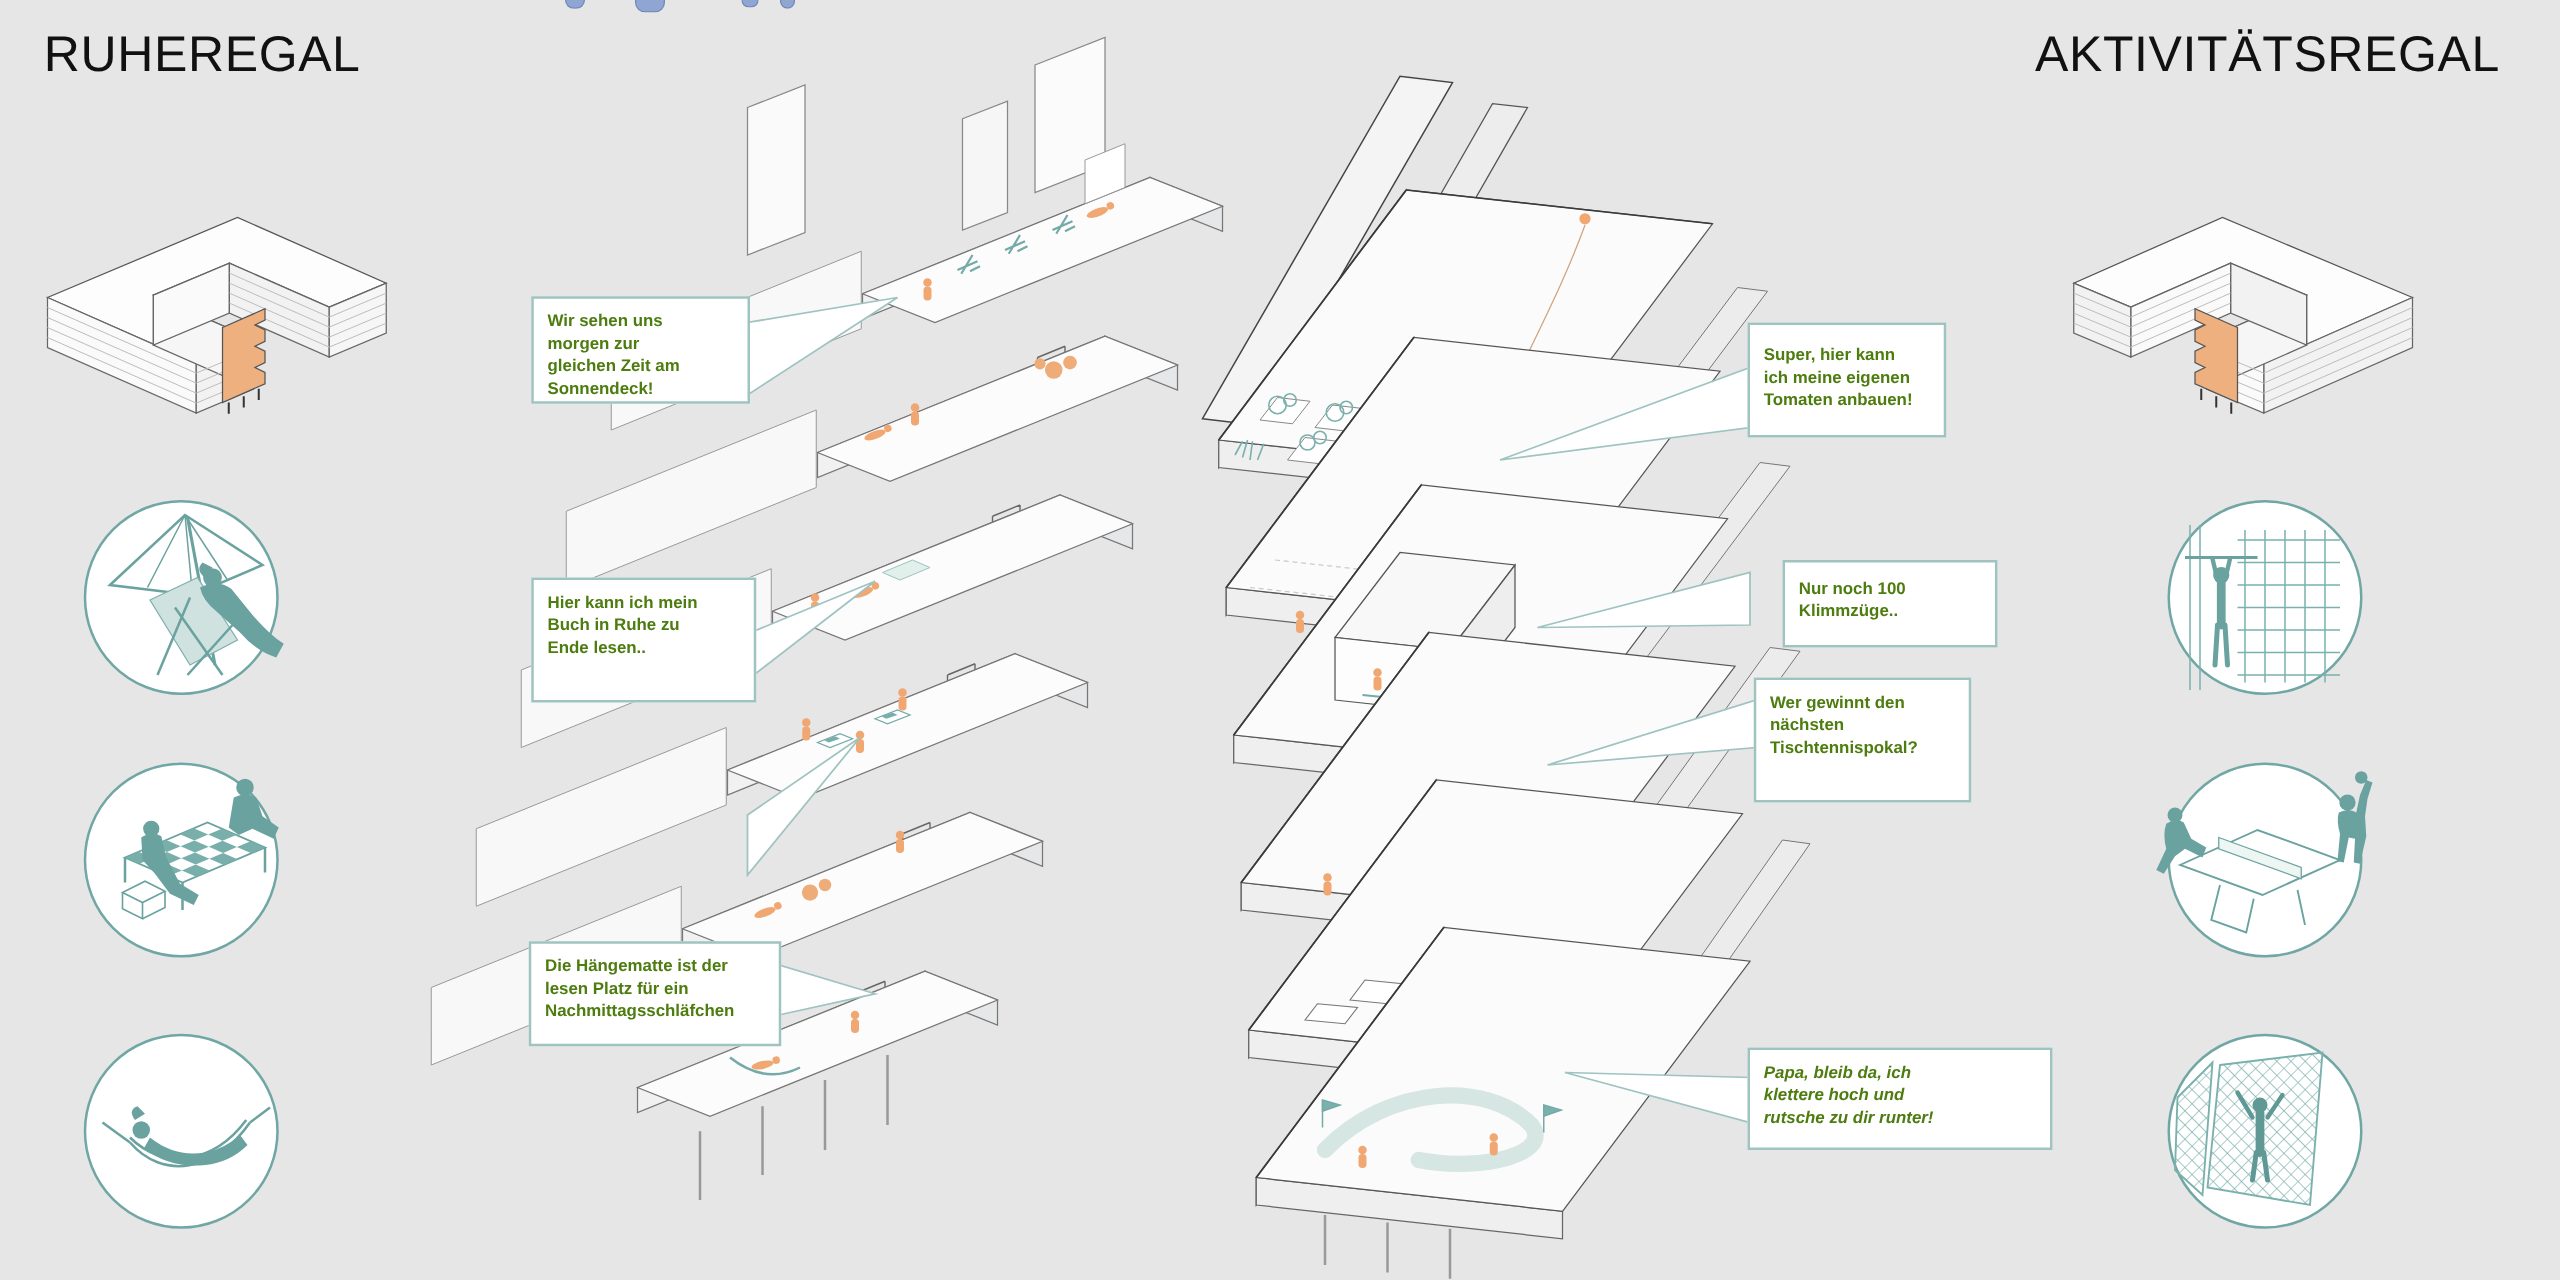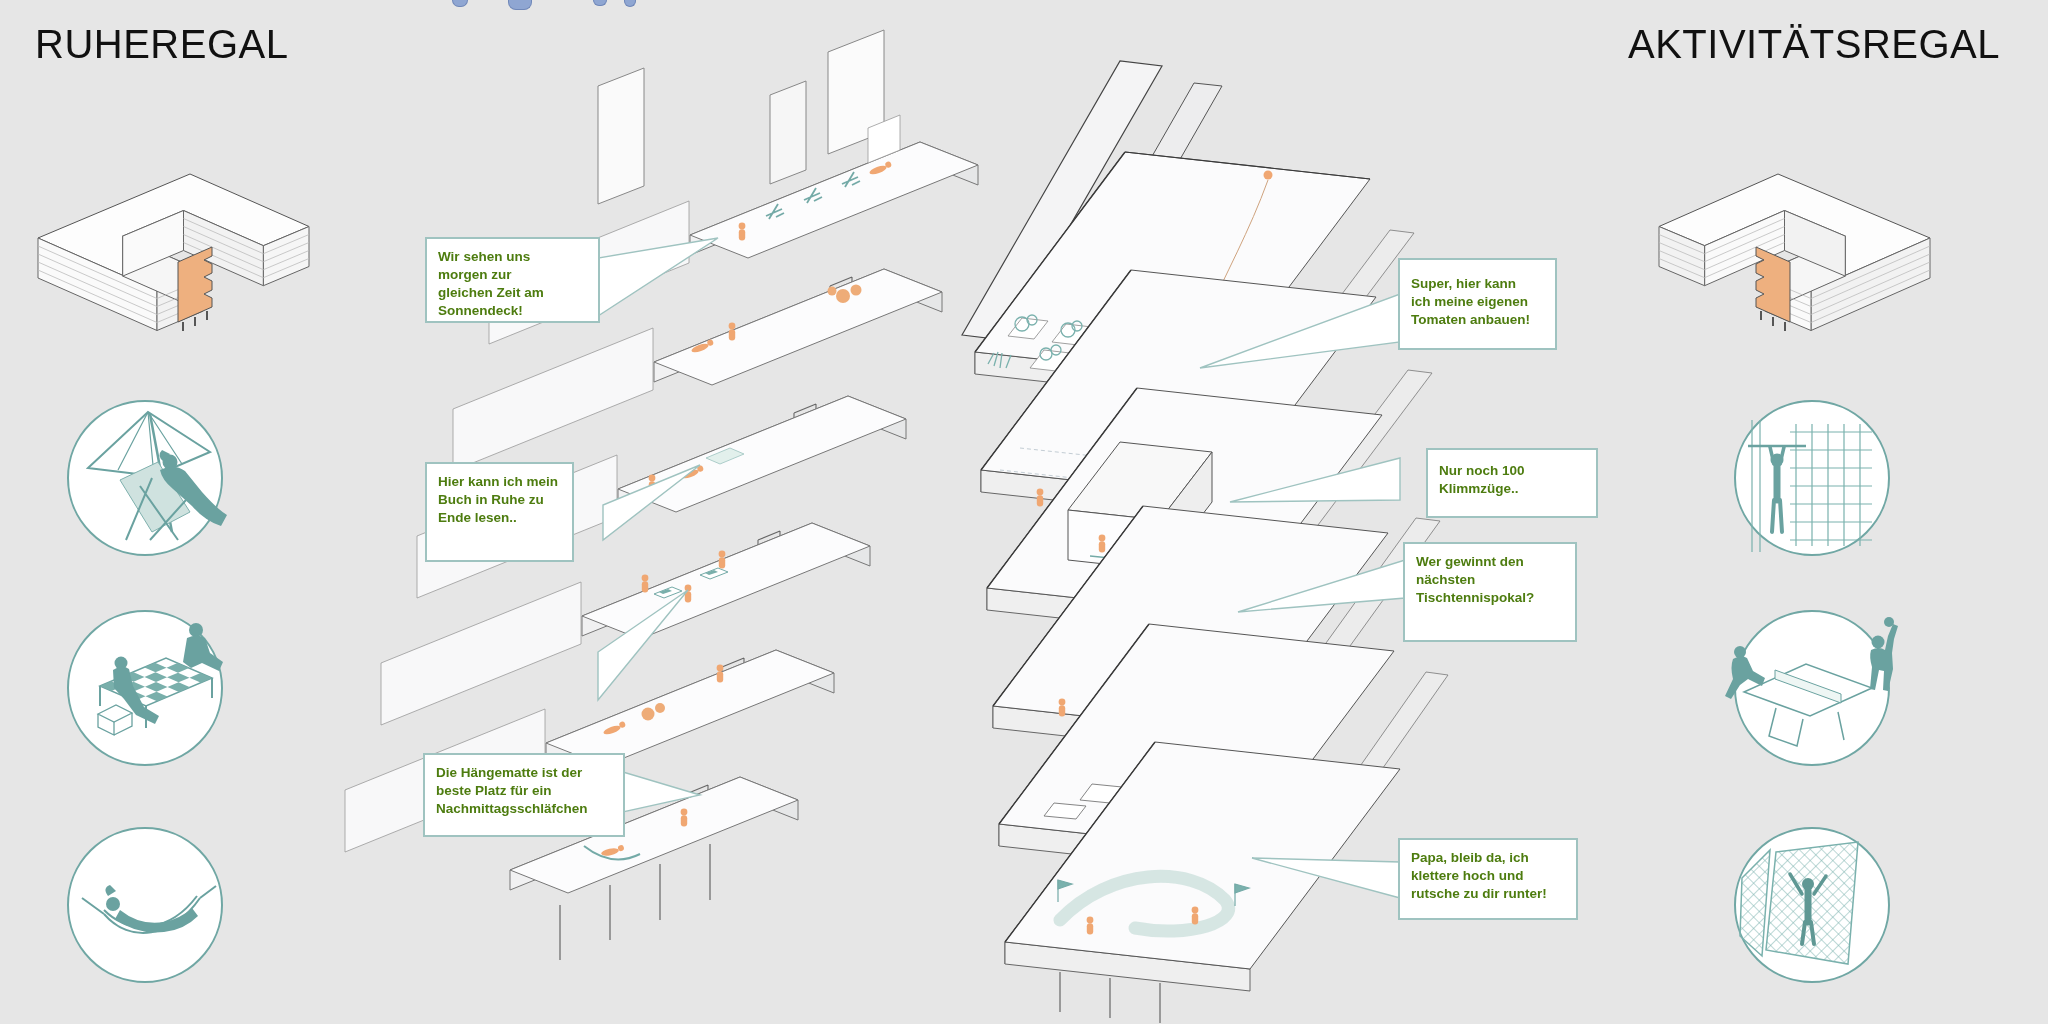--- a/index.html
+++ b/index.html
@@ -7,27 +7,27 @@
        font-family:"Liberation Sans","DejaVu Sans",sans-serif;}
   .canvas{position:absolute;inset:0;}
   svg.scene{position:absolute;left:0;top:0;}
   .title{position:absolute;top:22px;font-size:40px;font-weight:normal;color:#111;letter-spacing:.5px;}
   .title.left{left:35px;}
   .title.right{right:48px;text-align:right;}
   .callout{position:absolute;background:#ffffff;border:2px solid #9fc3c0;box-sizing:border-box;
            padding:9px 11px;font-size:13.5px;font-weight:bold;line-height:1.33;color:#4d7c0f;
            white-space:pre-line;}
   .co1{left:425px;top:237px;width:175px;height:86px;}
-  .co2{left:425px;top:462px;width:149px;height:100px;}
+  .co2{left:425px;top:462px;width:180px;height:100px;}
   .co3{left:425px;top:631px;width:177px;height:112px;}
   .co4{left:423px;top:753px;width:202px;height:84px;}
   .co5{left:1398px;top:258px;width:159px;height:92px;padding-top:15px;}
   .co6{left:1398px;top:448px;width:172px;height:70px;padding-top:12px;margin-left:28px;}
   .co7{left:1403px;top:542px;width:174px;height:100px;}
-  .co8{left:1398px;top:838px;width:180px;height:82px;}
+  .co8{left:1398px;top:838px;width:244px;height:82px;font-style:italic;}
   .artifact{position:absolute;top:0;background:#8fa6d2;border:1px solid #7088b9;border-top:none;
             border-radius:0 0 8px 8px;}
 </style>
 </head>
 <body>
 
 <div class="canvas">
 
 <svg class="scene" width="2048" height="1024" viewBox="0 0 2048 1024">
   <defs>
@@ -455,21 +455,21 @@
 <div class="title right">AKTIVITÄTSREGAL</div>
 
 <div class="callout co1">Wir sehen uns
 morgen zur
 gleichen Zeit am
 Sonnendeck!</div>
 <div class="callout co2">Hier kann ich mein
 Buch in Ruhe zu
 Ende lesen..</div>
 <div class="callout co4">Die Hängematte ist der
-beste Platz für ein
+lesen Platz für ein
 Nachmittagsschläfchen</div>
 <div class="callout co5">Super, hier kann
 ich meine eigenen
 Tomaten anbauen!</div>
 <div class="callout co6">Nur noch 100
 Klimmzüge..</div>
 <div class="callout co7">Wer gewinnt den
 nächsten
 Tischtennispokal?</div>
 <div class="callout co8">Papa, bleib da, ich

